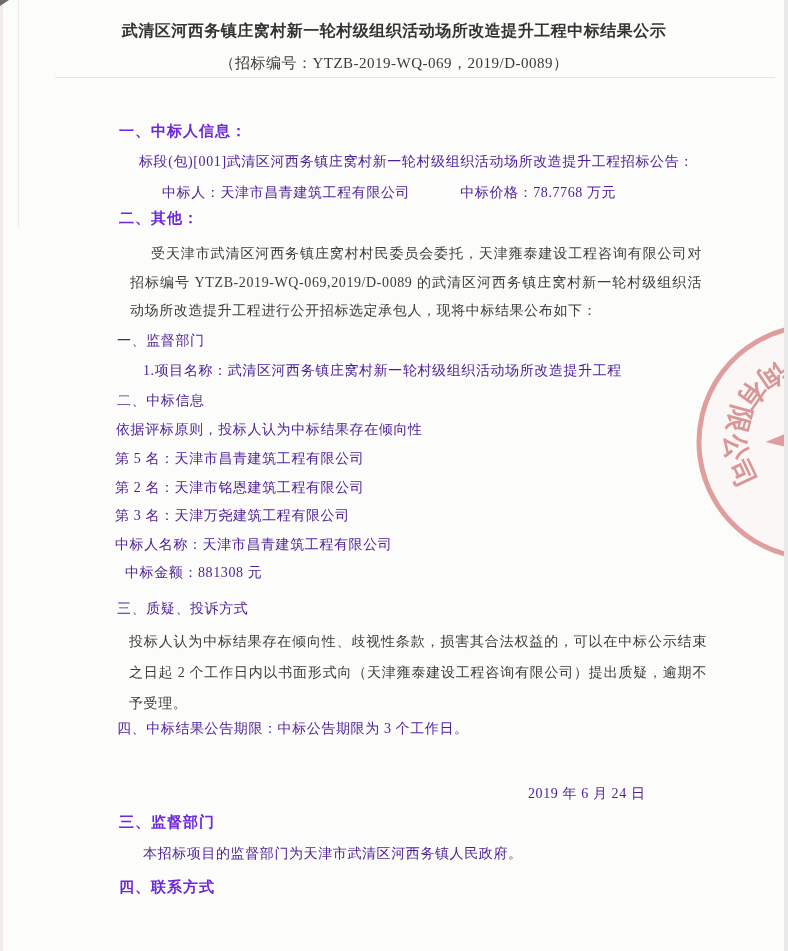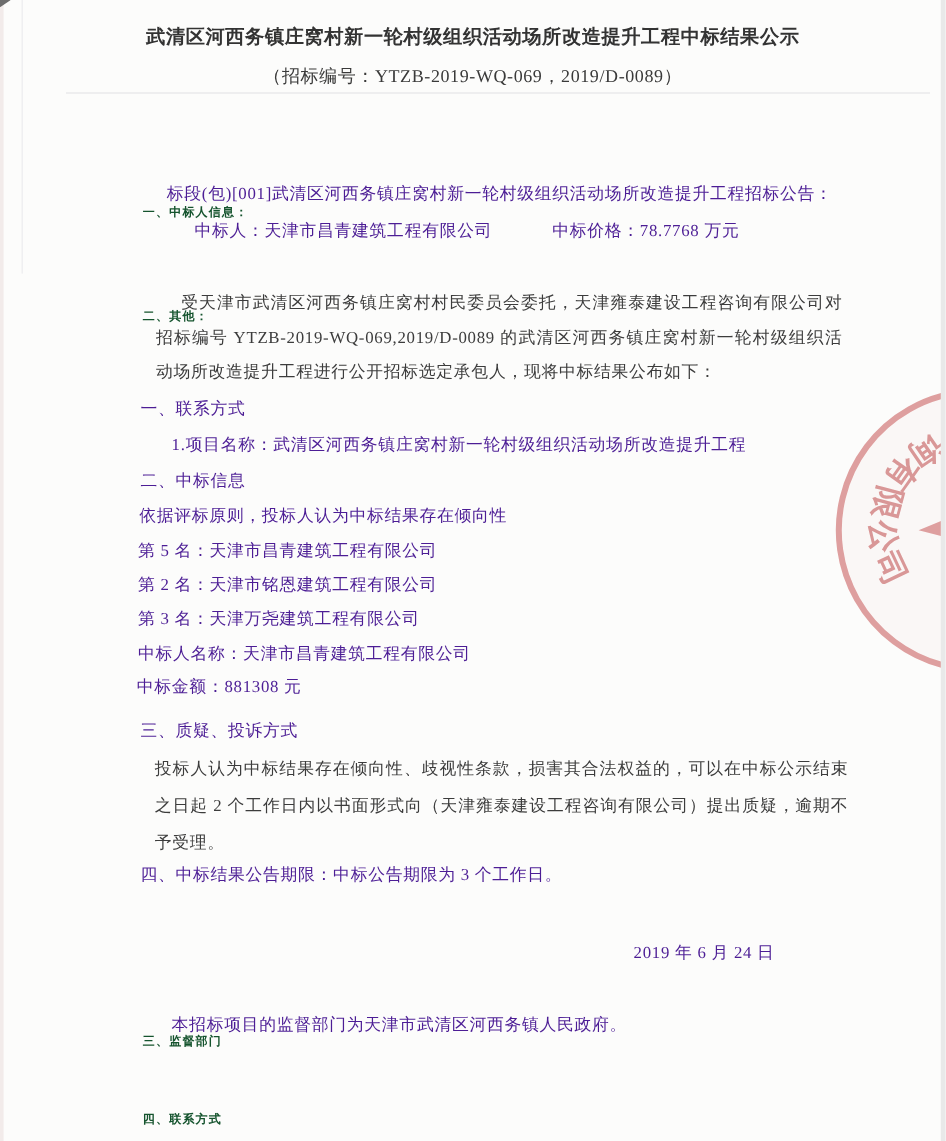--- a/index.html
+++ b/index.html
@@ -9,21 +9,21 @@
     font-family:"Liberation Serif","DejaVu Serif",serif;
   }
   .page{
     position:relative;width:784px;height:951px;overflow:hidden;
     background:#fcfcfb;
     color:#3c3c3c;
   }
   .abs{position:absolute;white-space:nowrap;}
   .t-title{font-size:16px;font-weight:bold;color:#333;letter-spacing:.5px;}
   .t-sub{font-size:15px;color:#3a3a3a;letter-spacing:.5px;font-family:Liberation Serif, serif;}
-  .t-h{font-size:10px;font-weight:bold;color:#14532d;letter-spacing:1px;margin-top:48px;}
+  .t-h{font-size:15px;font-weight:bold;color:#6d28d9;letter-spacing:1px;}
   .t-b{font-size:14px;color:#4c1d95;letter-spacing:.6px;}
   .t-para{
     position:absolute;font-size:14px;color:#3c3c3c;letter-spacing:.6px;
     text-align:justify;white-space:normal;margin-left:12px;
   }
   .center{left:0;width:788px;text-align:center;}
   
   .scan-hline{position:absolute;left:55px;top:77px;width:720px;height:1px;background:#e4e4e7;}
   .scan-vline{position:absolute;left:18px;top:0;width:1px;height:228px;background:#ececee;}
   .scan-edge{position:absolute;left:0;top:0;width:3px;height:951px;background:#f2ebea;}
@@ -47,30 +47,30 @@
   <div class="abs t-h" style="left:119px;top:122px">一、中标人信息：</div>
   <div class="abs t-b" style="left:139px;top:153px">标段(包)[001]武清区河西务镇庄窝村新一轮村级组织活动场所改造提升工程招标公告：</div>
   <div class="abs t-b" style="left:162px;top:184px">
     <span>中标人：天津市昌青建筑工程有限公司</span><span style="display:inline-block;width:50px"></span><span>中标价格：78.7768 万元</span>
   </div>
 
   <div class="abs t-h" style="left:119px;top:209px">二、其他：</div>
 
   <div class="t-para" style="left:118px;top:240px;width:572px;line-height:28.5px;text-indent:21px">受天津市武清区河西务镇庄窝村村民委员会委托，天津雍泰建设工程咨询有限公司对招标编号 YTZB-2019-WQ-069,2019/D-0089 的武清区河西务镇庄窝村新一轮村级组织活动场所改造提升工程进行公开招标选定承包人，现将中标结果公布如下：</div>
 
-  <div class="abs t-b" style="left:117px;top:332px">一、联系方式</div>
+  <div class="abs t-b" style="left:117px;top:332px">一、监督部门</div>
   <div class="abs t-b" style="left:143px;top:362px">1.项目名称：武清区河西务镇庄窝村新一轮村级组织活动场所改造提升工程</div>
   <div class="abs t-b" style="left:117px;top:392px">二、中标信息</div>
   <div class="abs t-b" style="left:116px;top:421px">依据评标原则，投标人认为中标结果存在倾向性</div>
 
   <div class="abs t-b" style="left:115px;top:450px">第 5 名：天津市昌青建筑工程有限公司</div>
   <div class="abs t-b" style="left:115px;top:479px">第 2 名：天津市铭恩建筑工程有限公司</div>
   <div class="abs t-b" style="left:115px;top:507px">第 3 名：天津万尧建筑工程有限公司</div>
   <div class="abs t-b" style="left:115px;top:536px">中标人名称：天津市昌青建筑工程有限公司</div>
-  <div class="abs t-b" style="left:114px;top:564px">中标金额：881308 元</div>
+  <div class="abs t-b" style="left:125px;top:564px">中标金额：881308 元</div>
 
   <div class="abs t-b" style="left:117px;top:600px">三、质疑、投诉方式</div>
   <div class="t-para" style="left:117px;top:626px;width:578px;line-height:31px">投标人认为中标结果存在倾向性、歧视性条款，损害其合法权益的，可以在中标公示结束之日起 2 个工作日内以书面形式向（天津雍泰建设工程咨询有限公司）提出质疑，逾期不予受理。</div>
 
   <div class="abs t-b" style="left:117px;top:720px">四、中标结果公告期限：中标公告期限为 3 个工作日。</div>
 
   <div class="abs t-b" style="left:528px;top:785px">2019 年 6 月 24 日</div>
 
   <div class="abs t-h" style="left:119px;top:813px">三、监督部门</div>
   <div class="abs t-b" style="left:143px;top:845px">本招标项目的监督部门为天津市武清区河西务镇人民政府。</div>

